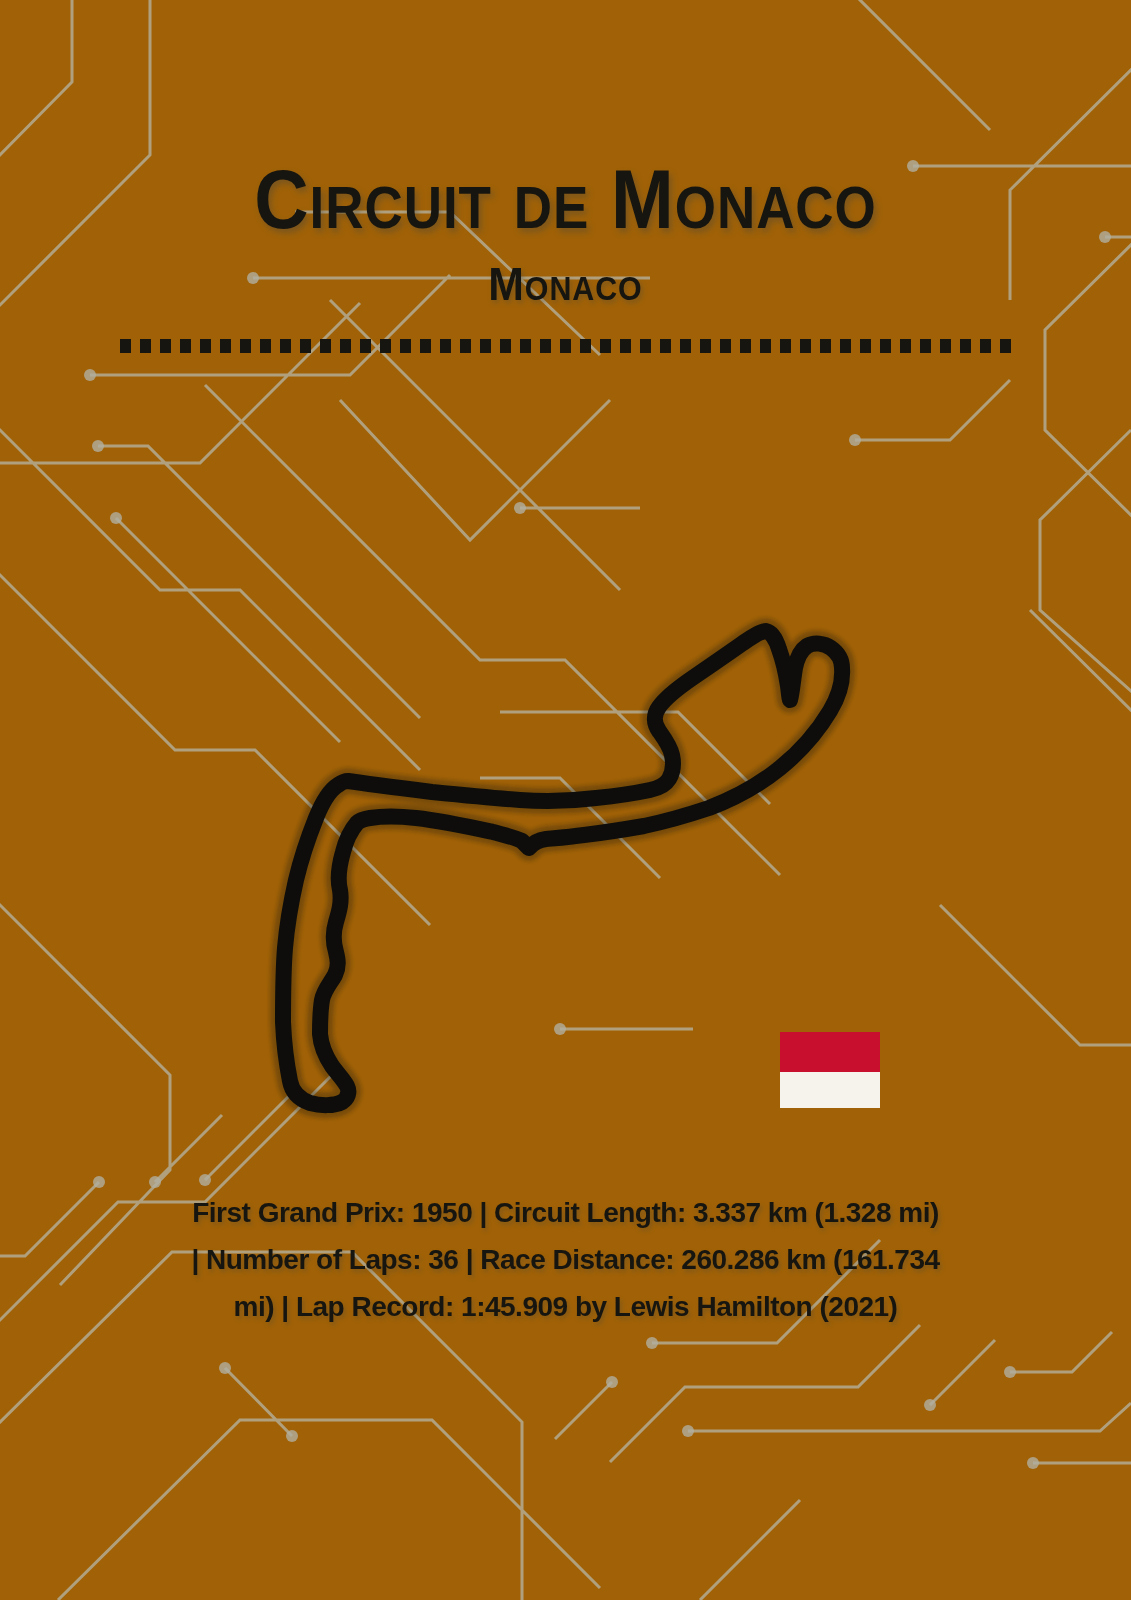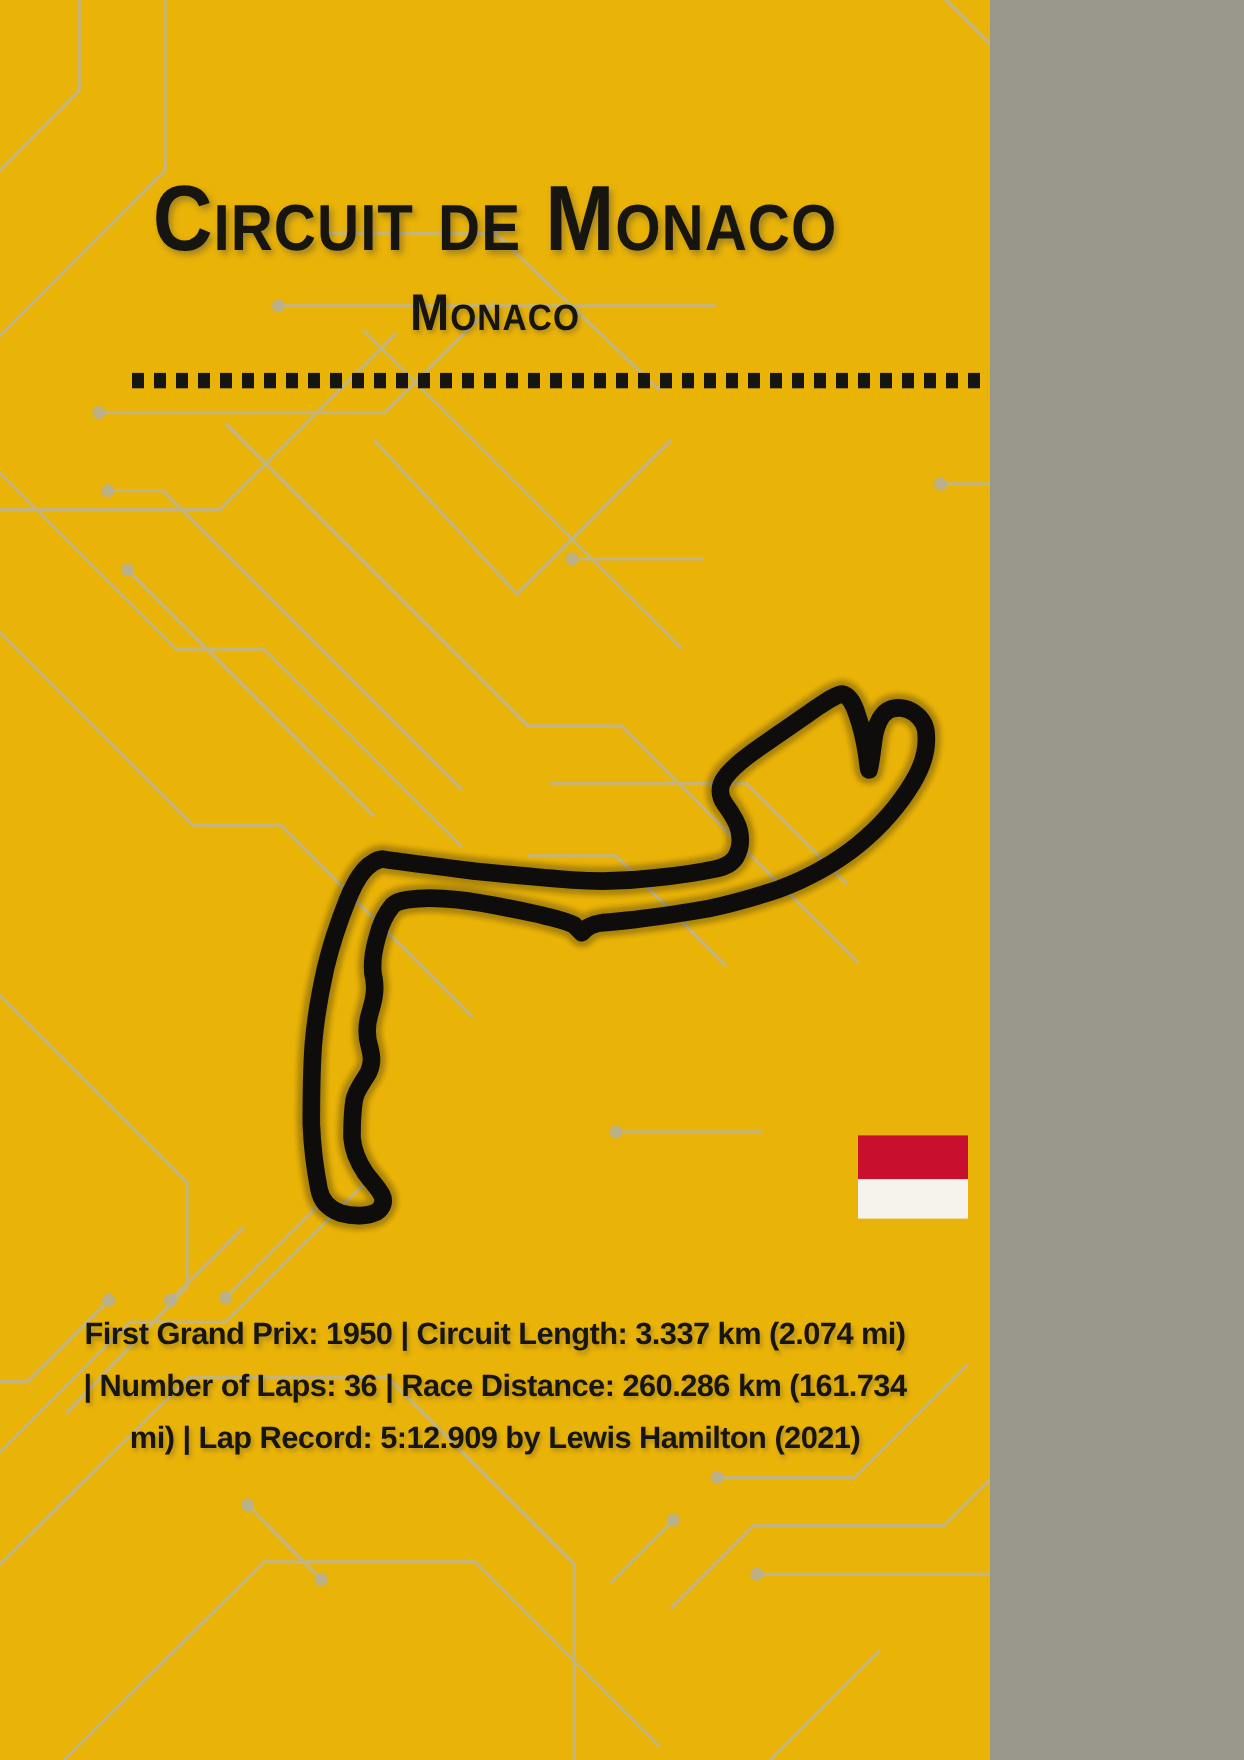--- a/index.html
+++ b/index.html
@@ -1,18 +1,18 @@
 <!DOCTYPE html>
 <html><head>
 <meta charset="utf-8">
 <style>
   html,body{margin:0;padding:0;background:#9a988c;}
   .poster{
-    position:relative;width:900px;height:1600px;overflow:hidden;
-    background:#eab308;
+    position:relative;width:1131px;height:1600px;overflow:hidden;
+    background:#a16207;
     font-family:"Liberation Sans",sans-serif;
   }
   svg.layer{position:absolute;left:0;top:0;width:1131px;height:1600px;display:block;}
   .pattern-line{stroke:#b7b5a6;stroke-width:3;fill:none;opacity:.75;}
   .pattern-dot{fill:#b1afa0;opacity:.8;}
   .track-halo{fill:none;stroke:#14120e;stroke-width:26;stroke-linejoin:round;stroke-linecap:round;opacity:.30;filter:url(#soften);}
   .track-main{fill:none;stroke:#0e0d0b;stroke-width:16;stroke-linejoin:round;stroke-linecap:round;}
   .title{
     position:absolute;top:159px;left:0;width:100%;margin:0;text-align:center;
     font-weight:bold;font-variant:small-caps;font-size:81px;line-height:1;
@@ -125,18 +125,18 @@
   <h1 class="title">Circuit de Monaco</h1>
   <h2 class="subtitle">Monaco</h2>
   <div class="divider"></div>
 
   <svg class="flag" viewBox="0 0 100 76">
     <rect x="0" y="0" width="100" height="40" fill="#c8102e"></rect>
     <rect x="0" y="40" width="100" height="36" fill="#f5f3ec"></rect>
   </svg>
 
   <div class="stats">
-    <div>First Grand Prix: 1950 | Circuit Length: 3.337 km (2.074 mi)</div>
+    <div>First Grand Prix: 1950 | Circuit Length: 3.337 km (1.328 mi)</div>
     <div>| Number of Laps: 36 | Race Distance: 260.286 km (161.734</div>
-    <div>mi) | Lap Record: 5:12.909 by Lewis Hamilton (2021)</div>
+    <div>mi) | Lap Record: 1:45.909 by Lewis Hamilton (2021)</div>
   </div>
 
 </div>
 
 </body></html>

